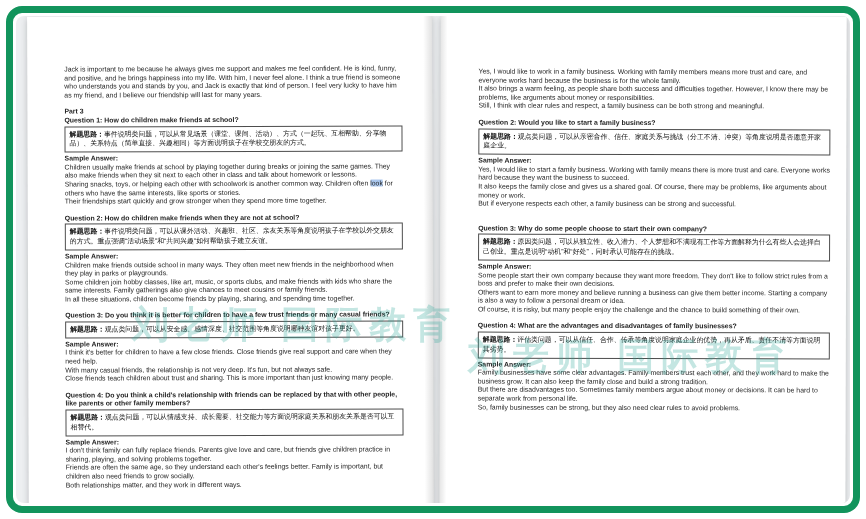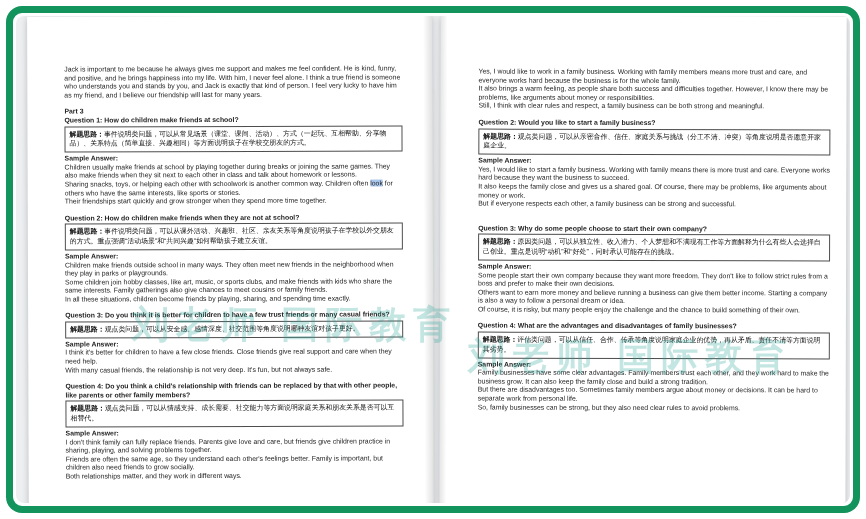--- a/index.html
+++ b/index.html
@@ -73,27 +73,28 @@
           <div class="b-sa">Sample Answer:</div>
           <div class="b-p">Children usually make friends at school by playing together during breaks or joining the same games. They also make friends when they sit next to each other in class and talk about homework or lessons.</div>
           <div class="b-p"><span>Sharing snacks, toys, or helping each other with schoolwork is another common way. Children often </span><span class="hl">look</span><span> for others who have the same interests, like sports or stories.</span></div>
           <div class="b-p">Their friendships start quickly and grow stronger when they spend more time together.</div>
           <div class="gap"></div>
           <div class="b-q">Question 2: How do children make friends when they are not at school?</div>
           <div class="b-hint"><b>解题思路：</b><span>事件说明类问题，可以从课外活动、兴趣班、社区、亲友关系等角度说明孩子在学校以外交朋友的方式。重点强调“活动场景”和“共同兴趣”如何帮助孩子建立友谊。</span></div>
           <div class="b-sa">Sample Answer:</div>
           <div class="b-p">Children make friends outside school in many ways. They often meet new friends in the neighborhood when they play in parks or playgrounds.</div>
           <div class="b-p">Some children join hobby classes, like art, music, or sports clubs, and make friends with kids who share the same interests. Family gatherings also give chances to meet cousins or family friends.</div>
-          <div class="b-p">In all these situations, children become friends by playing, sharing, and spending time exactly.</div>
+          <div class="b-p">In all these situations, children become friends by playing, sharing, and spending time together.</div>
           <div class="gap"></div>
           <div class="b-q">Question 3: Do you think it is better for children to have a few trust friends or many casual friends?</div>
           <div class="b-hint"><b>解题思路：</b><span>观点类问题，可以从安全感、感情深度、社交范围等角度说明哪种友谊对孩子更好。</span></div>
           <div class="b-sa">Sample Answer:</div>
           <div class="b-p">I think it's better for children to have a few close friends. Close friends give real support and care when they need help.</div>
           <div class="b-p">With many casual friends, the relationship is not very deep. It's fun, but not always safe.</div>
+          <div class="b-p">Close friends teach children about trust and sharing. This is more important than just knowing many people.</div>
           <div class="gap"></div>
           <div class="b-q">Question 4: Do you think a child's relationship with friends can be replaced by that with other people, like parents or other family members?</div>
           <div class="b-hint"><b>解题思路：</b><span>观点类问题，可以从情感支持、成长需要、社交能力等方面说明家庭关系和朋友关系是否可以互相替代。</span></div>
           <div class="b-sa">Sample Answer:</div>
           <div class="b-p">I don't think family can fully replace friends. Parents give love and care, but friends give children practice in sharing, playing, and solving problems together.</div>
           <div class="b-p">Friends are often the same age, so they understand each other's feelings better. Family is important, but children also need friends to grow socially.</div>
           <div class="b-p">Both relationships matter, and they work in different ways.</div>
           <div class="gap lg"></div>
         </div>
     </div>

